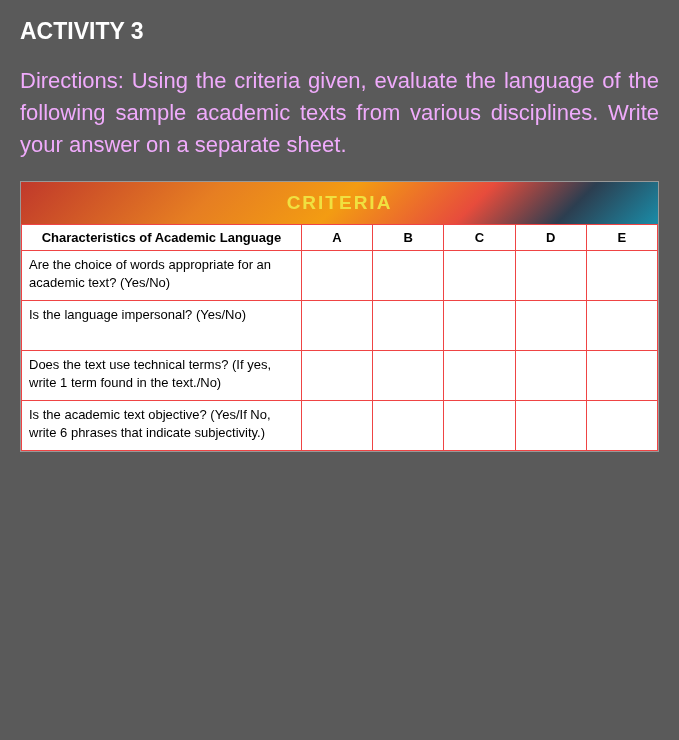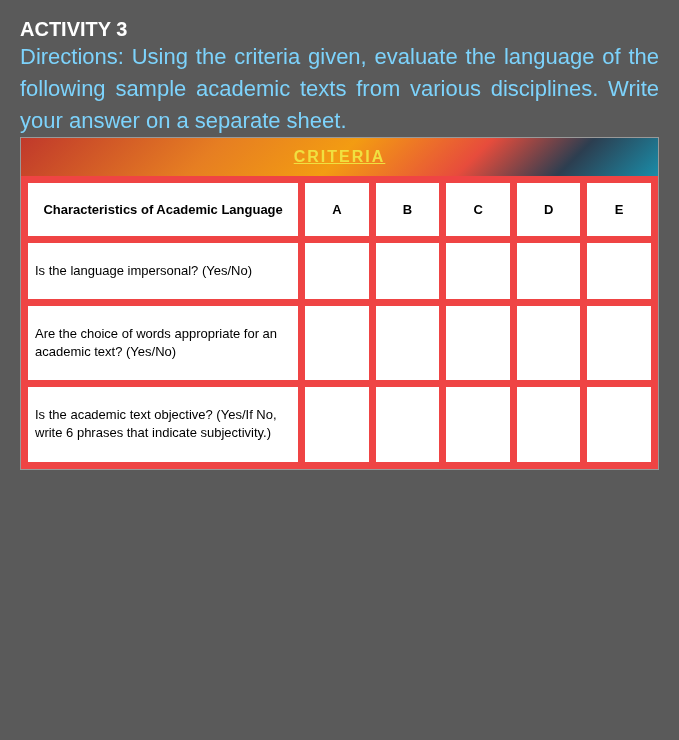--- a/index.html
+++ b/index.html
@@ -11,63 +11,63 @@
     body {
       width: 679px;
       min-height: 740px;
       background-color: #5a5a5a;
       font-family: Arial, sans-serif;
       padding: 18px 20px 20px 20px;
     }
 
     .activity-title {
       color: #ffffff;
-      font-size: 20px;
+      font-size: 23px;
       font-weight: bold;
-      margin-bottom: 0;
+      margin-bottom: 20px;
     }
 
     .directions-text {
-      color: #7dd3fc;
+      color: #f0abfc;
       font-size: 22px;
       line-height: 1.45;
       text-align: justify;
+      margin-bottom: 20px;
     }
 
     .criteria-container {
       width: 100%;
       border: 1px solid #999;
       overflow: hidden;
     }
 
     .criteria-header {
       background: linear-gradient(135deg, #c0392b 0%, #e67e22 30%, #f39c12 50%, #e74c3c 70%, #2c3e50 85%, #1a8ca8 100%);
       text-align: center;
       padding: 10px 0;
       position: relative;
     }
 
     .criteria-header-text {
       color: #f0e040;
-      font-size: 16px;
+      font-size: 19px;
       font-weight: bold;
       letter-spacing: 2px;
-      text-decoration: underline;
     }
 
     .criteria-table {
       width: 100%;
       border-collapse: collapse;
       background-color: #ffffff;
     }
 
     .criteria-table th,
     .criteria-table td {
-      border: 7px solid #ef4444;
-      padding: 19px 7px;
+      border: 1px solid #ef4444;
+      padding: 5px 7px;
       font-size: 13px;
       vertical-align: top;
     }
 
     .criteria-table thead tr th {
       background-color: #ffffff;
       text-align: center;
       font-weight: bold;
       font-size: 13px;
     }
@@ -115,29 +115,37 @@
         <th class="char-header">Characteristics of Academic Language</th>
         <th>A</th>
         <th>B</th>
         <th>C</th>
         <th>D</th>
         <th>E</th>
       </tr>
     </thead>
     <tbody id="table-body">
         <tr>
+          <td>Are the choice of words appropriate for an academic text? (Yes/No)</td>
+          <td></td>
+          <td></td>
+          <td></td>
+          <td></td>
+          <td></td>
+        </tr>
+        <tr>
           <td>Is the language impersonal? (Yes/No)</td>
           <td></td>
           <td></td>
           <td></td>
           <td></td>
           <td></td>
         </tr>
         <tr>
-          <td>Are the choice of words appropriate for an academic text? (Yes/No)</td>
+          <td>Does the text use technical terms? (If yes, write 1 term found in the text./No)</td>
           <td></td>
           <td></td>
           <td></td>
           <td></td>
           <td></td>
         </tr>
         <tr>
           <td>Is the academic text objective? (Yes/If No, write 6 phrases that indicate subjectivity.)</td>
           <td></td>
           <td></td>

